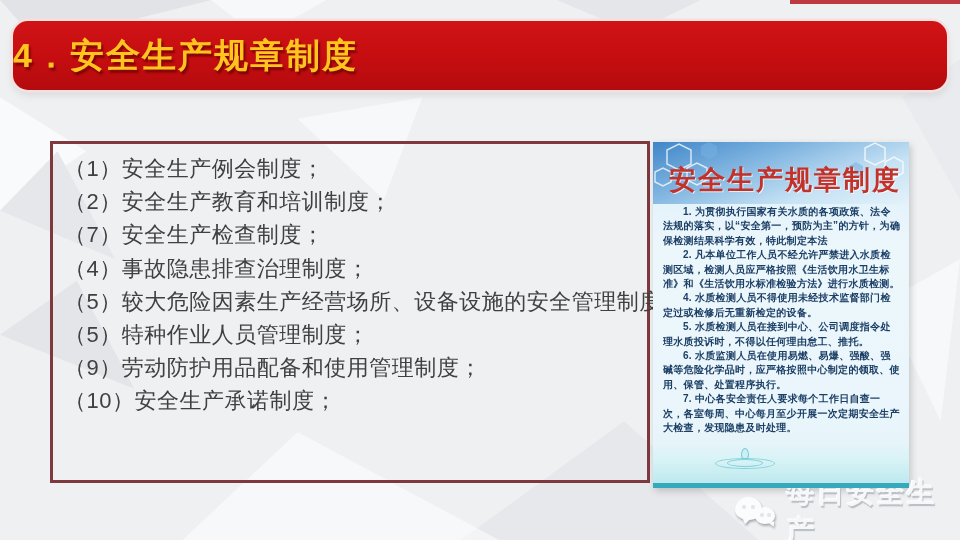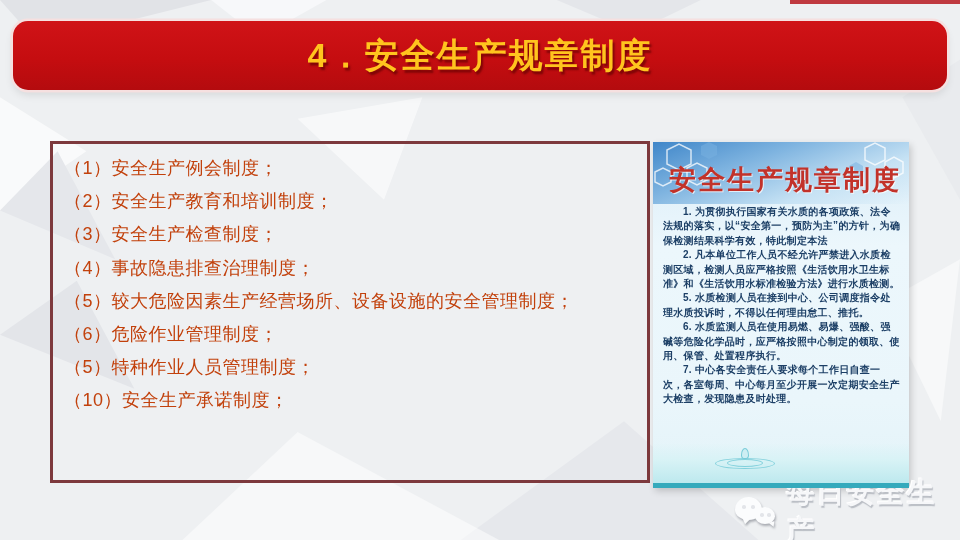--- a/index.html
+++ b/index.html
@@ -19,29 +19,29 @@
   .t8{background:rgba(255,255,255,.5);clip-path:polygon(19% 100%,31% 80%,52% 100%);}
   .t9{background:#e9ebee;clip-path:polygon(94% 18%,100% 11%,100% 37%);}
   .t10{background:rgba(255,255,255,.5);clip-path:polygon(92% 56%,100% 48%,98% 78%);}
   .t11{background:#e3e5e9;clip-path:polygon(0% 62%,8% 52%,14% 72%);}
 
   
   .top-strip{position:absolute;top:0;right:0;width:170px;height:4px;background:#bf3a40;}
   .banner{position:absolute;left:13px;top:21px;width:934px;height:69px;border-radius:15px;
     background:linear-gradient(180deg,#d01317 0%,#c50d10 55%,#b40b0e 100%);
     box-shadow:0 0 0 2.5px #f6e0e0,0 5px 8px rgba(0,0,0,.10);}
-  .banner-title{width:100%;height:69px;line-height:69px;text-align:center;
+  .banner-title{width:100%;height:69px;line-height:69px;text-align:left;
     color:#ffc41e;font-size:34px;font-weight:bold;letter-spacing:2px;
     text-shadow:2px 3px 2px rgba(96,0,0,.65);}
 
   
   .list-box{position:absolute;left:50px;top:141px;width:594px;height:336px;
     border:3px solid #7d393d;}
   .list{padding:8px 0 0 11px;}
-  .list-item{white-space:nowrap;font-size:18px;line-height:33.2px;color:#c2410c;
+  .list-item{white-space:nowrap;font-size:22px;line-height:33.2px;color:#404040;
     font-weight:500;letter-spacing:.5px;}
 
   
   .poster{position:absolute;left:653px;top:142px;width:256px;height:346px;overflow:hidden;
     background:linear-gradient(180deg,#d9ecf8 0%,#ecf7fc 30%,#eaf6fb 75%,#e2f3f8 100%);
     box-shadow:2px 3px 7px rgba(0,0,0,.18);}
   .poster-header{position:absolute;top:0;left:0;right:0;height:62px;
     background:linear-gradient(160deg,#3f86c9 0%,#7fb4e0 35%,#c6e2f4 70%,rgba(220,238,250,0) 100%);}
   .poster-header svg{position:absolute;top:0;left:0;}
   .poster-title{position:absolute;top:20px;left:0;right:0;text-align:center;
@@ -96,25 +96,25 @@
   <div class="top-strip"></div>
 
   <div class="banner">
     <div class="banner-title">4．安全生产规章制度</div>
   </div>
 
   <div class="list-box">
     <div class="list">
       <div class="list-item">（1）安全生产例会制度；</div>
       <div class="list-item">（2）安全生产教育和培训制度；</div>
-      <div class="list-item">（3）安全生产检查制度；</div>
+      <div class="list-item">（7）安全生产检查制度；</div>
       <div class="list-item">（4）事故隐患排查治理制度；</div>
       <div class="list-item">（5）较大危险因素生产经营场所、设备设施的安全管理制度；</div>
-      <div class="list-item">（6）危险作业管理制度；</div>
       <div class="list-item">（5）特种作业人员管理制度；</div>
+      <div class="list-item">（9）劳动防护用品配备和使用管理制度；</div>
       <div class="list-item">（10）安全生产承诺制度；</div>
     </div>
   </div>
 
   <div class="poster">
     <div class="poster-header">
       <svg width="256" height="62" viewBox="0 0 256 62">
         <g fill="none" stroke="rgba(255,255,255,0.75)" stroke-width="1.5">
           <polygon points="14,8 26,2 38,8 38,22 26,28 14,22"></polygon>
           <polygon points="34,26 44,21 54,26 54,38 44,43 34,38"></polygon>
@@ -125,20 +125,21 @@
         <g fill="rgba(120,176,224,0.55)">
           <polygon points="48,4 56,0 64,4 64,13 56,17 48,13"></polygon>
           <polygon points="196,24 203,20 210,24 210,33 203,37 196,33"></polygon>
         </g>
       </svg>
     </div>
     <div class="poster-title">安全生产规章制度</div>
     <div class="poster-body">
       <p>1. 为贯彻执行国家有关水质的各项政策、法令法规的落实，以“安全第一，预防为主”的方针，为确保检测结果科学有效，特此制定本法</p>
       <p>2. 凡本单位工作人员不经允许严禁进入水质检测区域，检测人员应严格按照《生活饮用水卫生标准》和《生活饮用水标准检验方法》进行水质检测。</p>
+      <p>4. 水质检测人员不得使用未经技术监督部门检定过或检修后无重新检定的设备。</p>
       <p>5. 水质检测人员在接到中心、公司调度指令处理水质投诉时，不得以任何理由怠工、推托。</p>
       <p>6. 水质监测人员在使用易燃、易爆、强酸、强碱等危险化学品时，应严格按照中心制定的领取、使用、保管、处置程序执行。</p>
       <p>7. 中心各安全责任人要求每个工作日自查一次，各室每周、中心每月至少开展一次定期安全生产大检查，发现隐患及时处理。</p>
 
     </div>
     <div class="water">
       <div class="ripple r1"></div>
       <div class="ripple r2"></div>
       <div class="drop"></div>
     </div>

